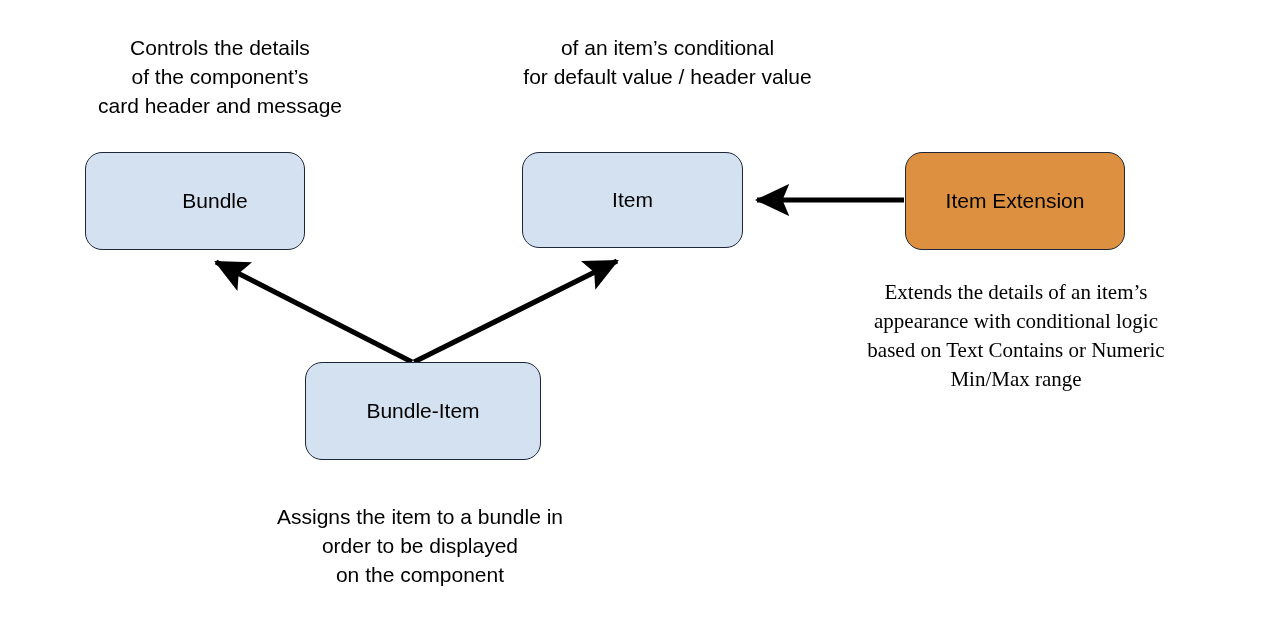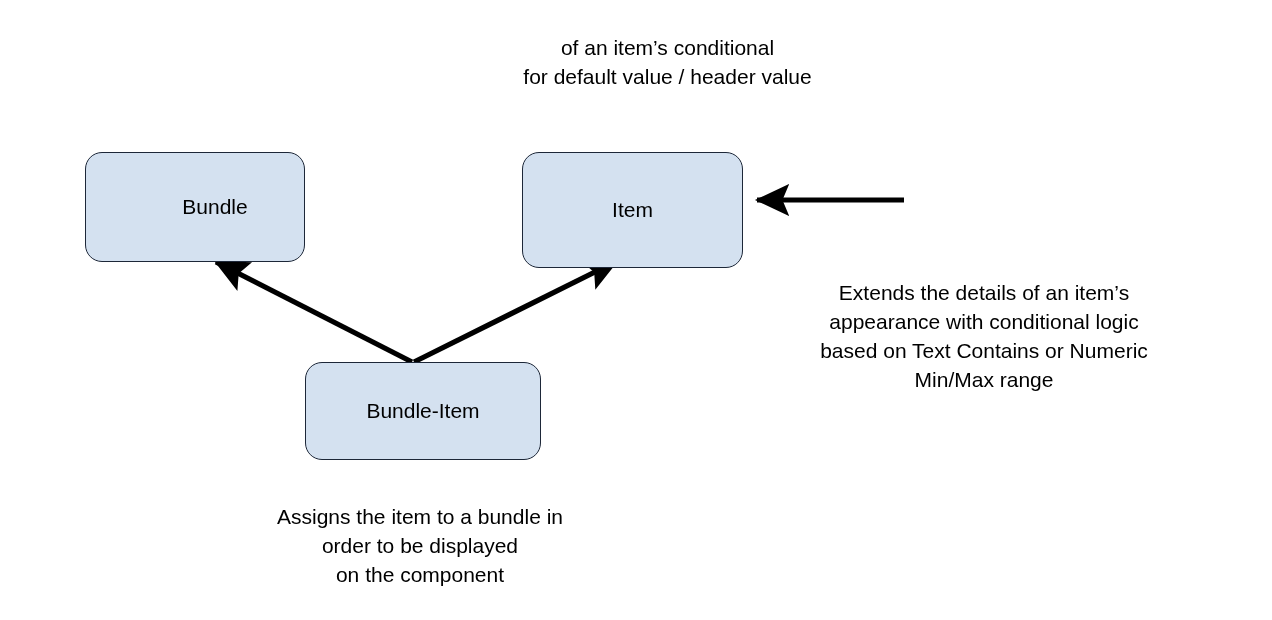--- a/index.html
+++ b/index.html
@@ -32,22 +32,22 @@
     justify-content: center;
     text-align: center;
     font-size: 21px;
     line-height: 1.2;
     color: #000000;
     z-index: 3;
   }
   .node-blue  { background: #d4e1f0; }
   .node-orange{ background: #dd9040; }
 
-  #node-bundle      { left: 85px;  top: 152px; width: 220px; height: 110px; padding-left: 40px; }
-  #node-item        { left: 522px; top: 152px; width: 221px; height: 116px; }
+  #node-bundle      { left: 85px;  top: 152px; width: 220px; height: 98px; padding-left: 40px; }
+  #node-item        { left: 522px; top: 152px; width: 221px; height: 96px; }
   #node-item-ext    { left: 905px; top: 152px; width: 220px; height: 98px; }
   #node-bundle-item { left: 305px; top: 362px; width: 236px; height: 98px; }
 
   .node-label {
     display: block;
     padding: 0 8px;
     white-space: nowrap;
   }
 
   
@@ -59,21 +59,21 @@
     color: #000000;
     z-index: 2;
   }
   .note p {
     margin: 0;
     white-space: nowrap;
   }
 
   #note-bundle      { left: 30px;  top: 33px;  width: 380px; }
   #note-item        { left: 455px; top: 33px;  width: 425px; }
-  #note-item-ext    { left: 764px; top: 278px; width: 440px; }
+  #note-item-ext    { left: 796px; top: 278px; width: 440px; font-family: Liberation Serif, serif; }
   #note-bundle-item { left: 215px; top: 495px; width: 410px; margin-top: 7px; }
 
   
   #edges {
     position: absolute;
     left: 0;
     top: 0;
     width: 1272px;
     height: 620px;
     z-index: 1;
@@ -98,20 +98,25 @@
 
     <g>
       <line x1="414" y1="362" x2="617" y2="261" stroke="#000000" stroke-width="5.2" marker-end="url(#arrowhead)"></line>
     </g>
 
     <g>
       <line x1="904" y1="200" x2="757" y2="200" stroke="#000000" stroke-width="5.2" marker-end="url(#arrowhead)"></line>
     </g>
   </svg>
 
+  <div class="note" id="note-bundle">
+    <p>Controls the details</p>
+    <p>of the component’s</p>
+    <p>card header and message</p>
+  </div>
 
   <div class="note" id="note-item">
     <p>of an item’s conditional</p>
     <p>for default value / header value</p>
   </div>
 
   <div class="note" id="note-item-ext">
     <p>Extends the details of an item’s</p>
     <p>appearance with conditional logic</p>
     <p>based on Text Contains or Numeric</p>
@@ -125,18 +130,21 @@
   </div>
 
   <div class="node node-blue" id="node-bundle">
     <span class="node-label">Bundle</span>
   </div>
 
   <div class="node node-blue" id="node-item">
     <span class="node-label">Item</span>
   </div>
 
+  <div class="node node-orange" id="node-item-ext">
+    <span class="node-label">Item Extension</span>
+  </div>
 
   <div class="node node-blue" id="node-bundle-item">
     <span class="node-label">Bundle-Item</span>
   </div>
 
 </div>
 
 </body></html>

